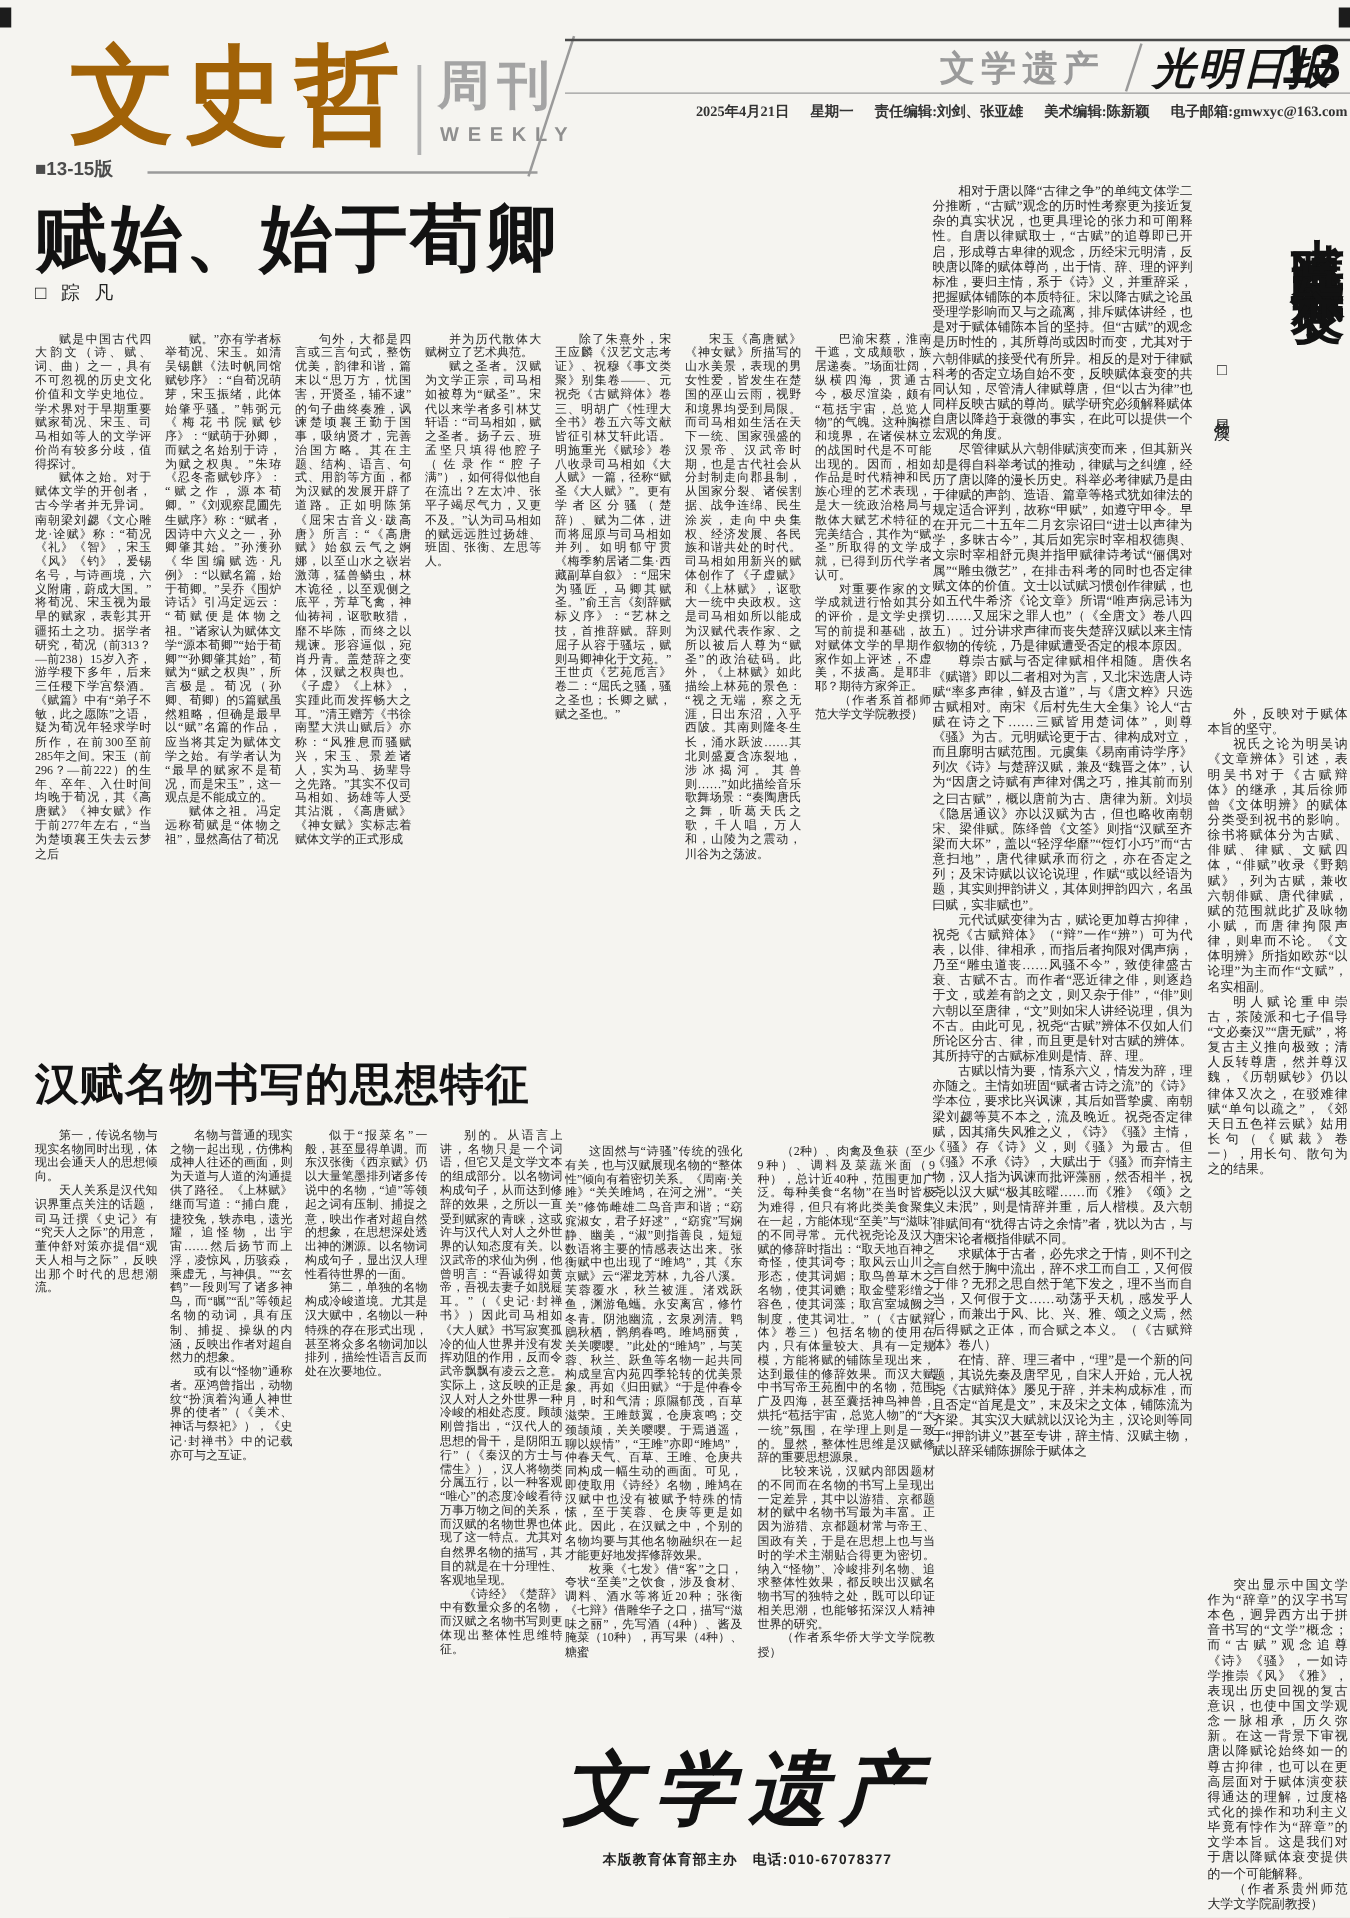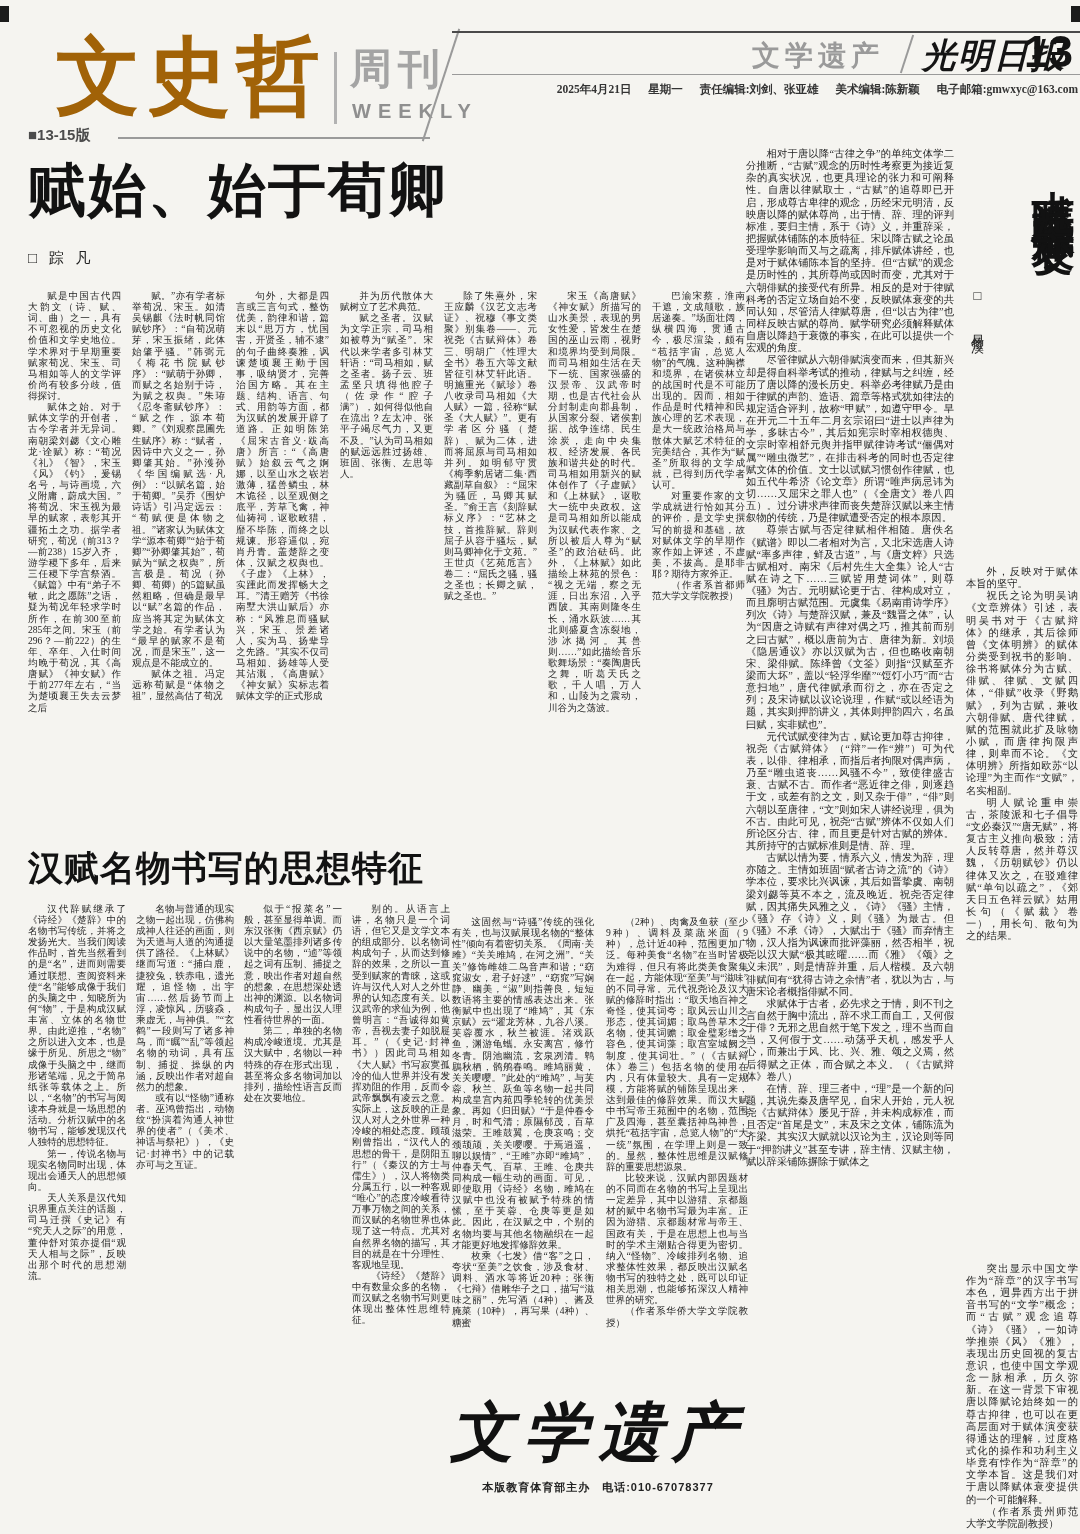--- a/index.html
+++ b/index.html
@@ -5,21 +5,21 @@
   html,body{margin:0;padding:0;background:#e8e7e3;}
   #page{position:relative;width:1080px;height:1534px;background:#f5f4f0;overflow:hidden;
         font-family:"Liberation Serif","DejaVu Serif",serif;color:#262626;}
   .abs{position:absolute;}
   
   .print-mark{background:#1c1c1c;}
   .wsz-logo{font-family:"DejaVu Serif",serif;font-weight:bold;font-size:84px;line-height:1;
             color:#a16207;letter-spacing:6px;}
   .hdr-vline{background:#b2b2b2;}
   .zhoukan{font-weight:bold;font-size:42px;color:#a4a4a4;letter-spacing:6px;line-height:1;}
-  .weekly{font-family:"Liberation Sans",sans-serif;font-weight:bold;font-size:20px;
+  .weekly{font-family:"Liberation Sans",sans-serif;font-weight:bold;font-size:16px;
           color:#8f8f8f;letter-spacing:7px;}
   .edition{font-family:"Liberation Sans",sans-serif;font-weight:bold;font-size:15px;color:#4c4c4c;}
   .rule{background:#9a9a9a;}
   .rule-dark{background:#4a4a4a;}
   .slash{background:#9a9a9a;transform:rotate(18deg);}
   .col-label{font-weight:bold;font-size:28px;color:#9a9a9a;letter-spacing:5px;line-height:1;}
   .masthead{font-family:"DejaVu Serif",serif;font-weight:bold;font-style:italic;font-size:34px;
             color:#141414;line-height:1;letter-spacing:2px;}
   .pagenum{font-family:"Liberation Sans",sans-serif;font-weight:bold;font-size:44px;color:#141414;line-height:1;}
   .dateline{font-family:Liberation Serif, serif;font-weight:bold;font-size:11.5px;color:#333;
@@ -72,21 +72,21 @@
   <div class="abs dateline" style="left:452px;top:82px;width:626px;">
     <span>2025年4月21日</span>
     <span>星期一</span>
     <span>责任编辑:刘剑、张亚雄</span>
     <span>美术编辑:陈新颖</span>
     <span>电子邮箱:gmwxyc@163.com</span>
   </div>
 
   <div class="abs" style="left:28px;top:160px;width:716px;">
     <h1 class="headline1">赋始、始于荀卿</h1>
-    <div class="byline" style="margin-top:28px;">□ 踪  凡</div>
+    <div class="byline" style="margin-top:4px;">□ 踪  凡</div>
     <div class="cols" style="margin-top:22px;height:578px;gap:11px;">
       <div class="col" style="width:93px;height:578px;">
           <p>赋是中国古代四大韵文（诗、赋、词、曲）之一，具有不可忽视的历史文化价值和文学史地位。学术界对于早期重要赋家荀况、宋玉、司马相如等人的文学评价尚有较多分歧，值得探讨。</p>
           <p>赋体之始。对于赋体文学的开创者，古今学者并无异词。南朝梁刘勰《文心雕龙·诠赋》称：“荀况《礼》《智》，宋玉《风》《钓》，爰锡名号，与诗画境，六义附庸，蔚成大国。”将荀况、宋玉视为最早的赋家，表彰其开疆拓土之功。据学者研究，荀况（前313？—前238）15岁入齐，游学稷下多年，后来三任稷下学宫祭酒。《赋篇》中有“弟子不敏，此之愿陈”之语，疑为荀况年轻求学时所作，在前300至前285年之间。宋玉（前296？—前222）的生年、卒年、入仕时间均晚于荀况，其《高唐赋》《神女赋》作于前277年左右，“当为楚顷襄王失去云梦之后</p>
         </div>
       <div class="col" style="width:93px;height:578px;">
           <p>赋。”亦有学者标举荀况、宋玉。如清吴锡麒《法时帆同馆赋钞序》：“自荀况萌芽，宋玉振绪，此体始肇乎骚。”韩弼元《梅花书院赋钞序》：“赋萌于孙卿，而赋之名始别于诗，为赋之权舆。”朱珔《忍冬斋赋钞序》：“赋之作，源本荀卿。”《刘观察昆圃先生赋序》称：“赋者，因诗中六义之一，孙卿肇其始。”孙濩孙《华国编赋选·凡例》：“以赋名篇，始于荀卿。”吴乔《围炉诗话》引冯定远云：“荀赋便是体物之祖。”诸家认为赋体文学“源本荀卿”“始于荀卿”“孙卿肇其始”，荀赋为“赋之权舆”，所言极是。荀况（孙卿、荀卿）的5篇赋虽然粗略，但确是最早以“赋”名篇的作品，应当将其定为赋体文学之始。有学者认为“最早的赋家不是荀况，而是宋玉”，这一观点是不能成立的。</p>
           <p>赋体之祖。冯定远称荀赋是“体物之祖”，显然高估了荀况</p>
         </div>
       <div class="col" style="width:93px;height:578px;">
@@ -107,21 +107,20 @@
           <p>对重要作家的文学成就进行恰如其分的评价，是文学史撰写的前提和基础，故对赋体文学的早期作家作如上评述，不虚美，不拔高。是耶非耶？期待方家斧正。</p>
           <p class="author-note">（作者系首都师范大学文学院教授）</p>
         </div>
     </div>
   </div>
 
   <div class="abs" style="left:28px;top:850px;width:422px;">
     <h2 class="headline2">汉赋名物书写的思想特征</h2>
     <div class="cols" style="margin-top:16px;height:580px;gap:10px;">
       <div class="col" style="width:98px;height:580px;">
-          <p>汉代辞赋继承了《诗经》《楚辞》中的名物书写传统，并将之发扬光大。当我们阅读作品时，首先当然看到的是“名”，进而则需要通过联想、查阅资料来使“名”能够成像于我们的头脑之中，知晓所为何“物”，于是构成汉赋丰富、立体的名物世界。由此逆推，“名物”之所以进入文本，也是缘于所见、所思之“物”成像于头脑之中，继而形诸笔端，见之于简帛纸张等载体之上。所以，“名物”的书写与阅读本身就是一场思想的活动。分析汉赋中的名物书写，能够发现汉代人独特的思想特征。</p>
           <p>第一，传说名物与现实名物同时出现，体现出会通天人的思想倾向。</p>
           <p>天人关系是汉代知识界重点关注的话题，司马迁撰《史记》有“究天人之际”的用意，董仲舒对策亦提倡“观天人相与之际”，反映出那个时代的思想潮流。</p>
         </div>
       <div class="col" style="width:98px;height:580px;">
           <p>名物与普通的现实之物一起出现，仿佛构成神人往还的画面，则为天道与人道的沟通提供了路径。《上林赋》继而写道：“捕白鹿，捷狡兔，轶赤电，遗光耀，追怪物，出宇宙……然后扬节而上浮，凌惊风，历骇猋，乘虚无，与神俱。”“玄鹤”一段则写了诸多神鸟，而“瞩”“乱”等领起名物的动词，具有压制、捕捉、操纵的内涵，反映出作者对超自然力的想象。</p>
           <p>或有以“怪物”通称者。巫鸿曾指出，动物纹“扮演着沟通人神世界的使者”（《美术、神话与祭祀》），《史记·封禅书》中的记载亦可与之互证。</p>
         </div>
       <div class="col" style="width:98px;height:580px;">
           <p>似于“报菜名”一般，甚至显得单调。而东汉张衡《西京赋》仍以大量笔墨排列诸多传说中的名物，“逌”等领起之词有压制、捕捉之意，映出作者对超自然的想象，在思想深处透出神的渊源。以名物词构成句子，显出汉人理性看待世界的一面。</p>
           <p>第二，单独的名物构成冷峻道境。尤其是汉大赋中，名物以一种特殊的存在形式出现，甚至将众多名物词加以排列，描绘性语言反而处在次要地位。</p>

